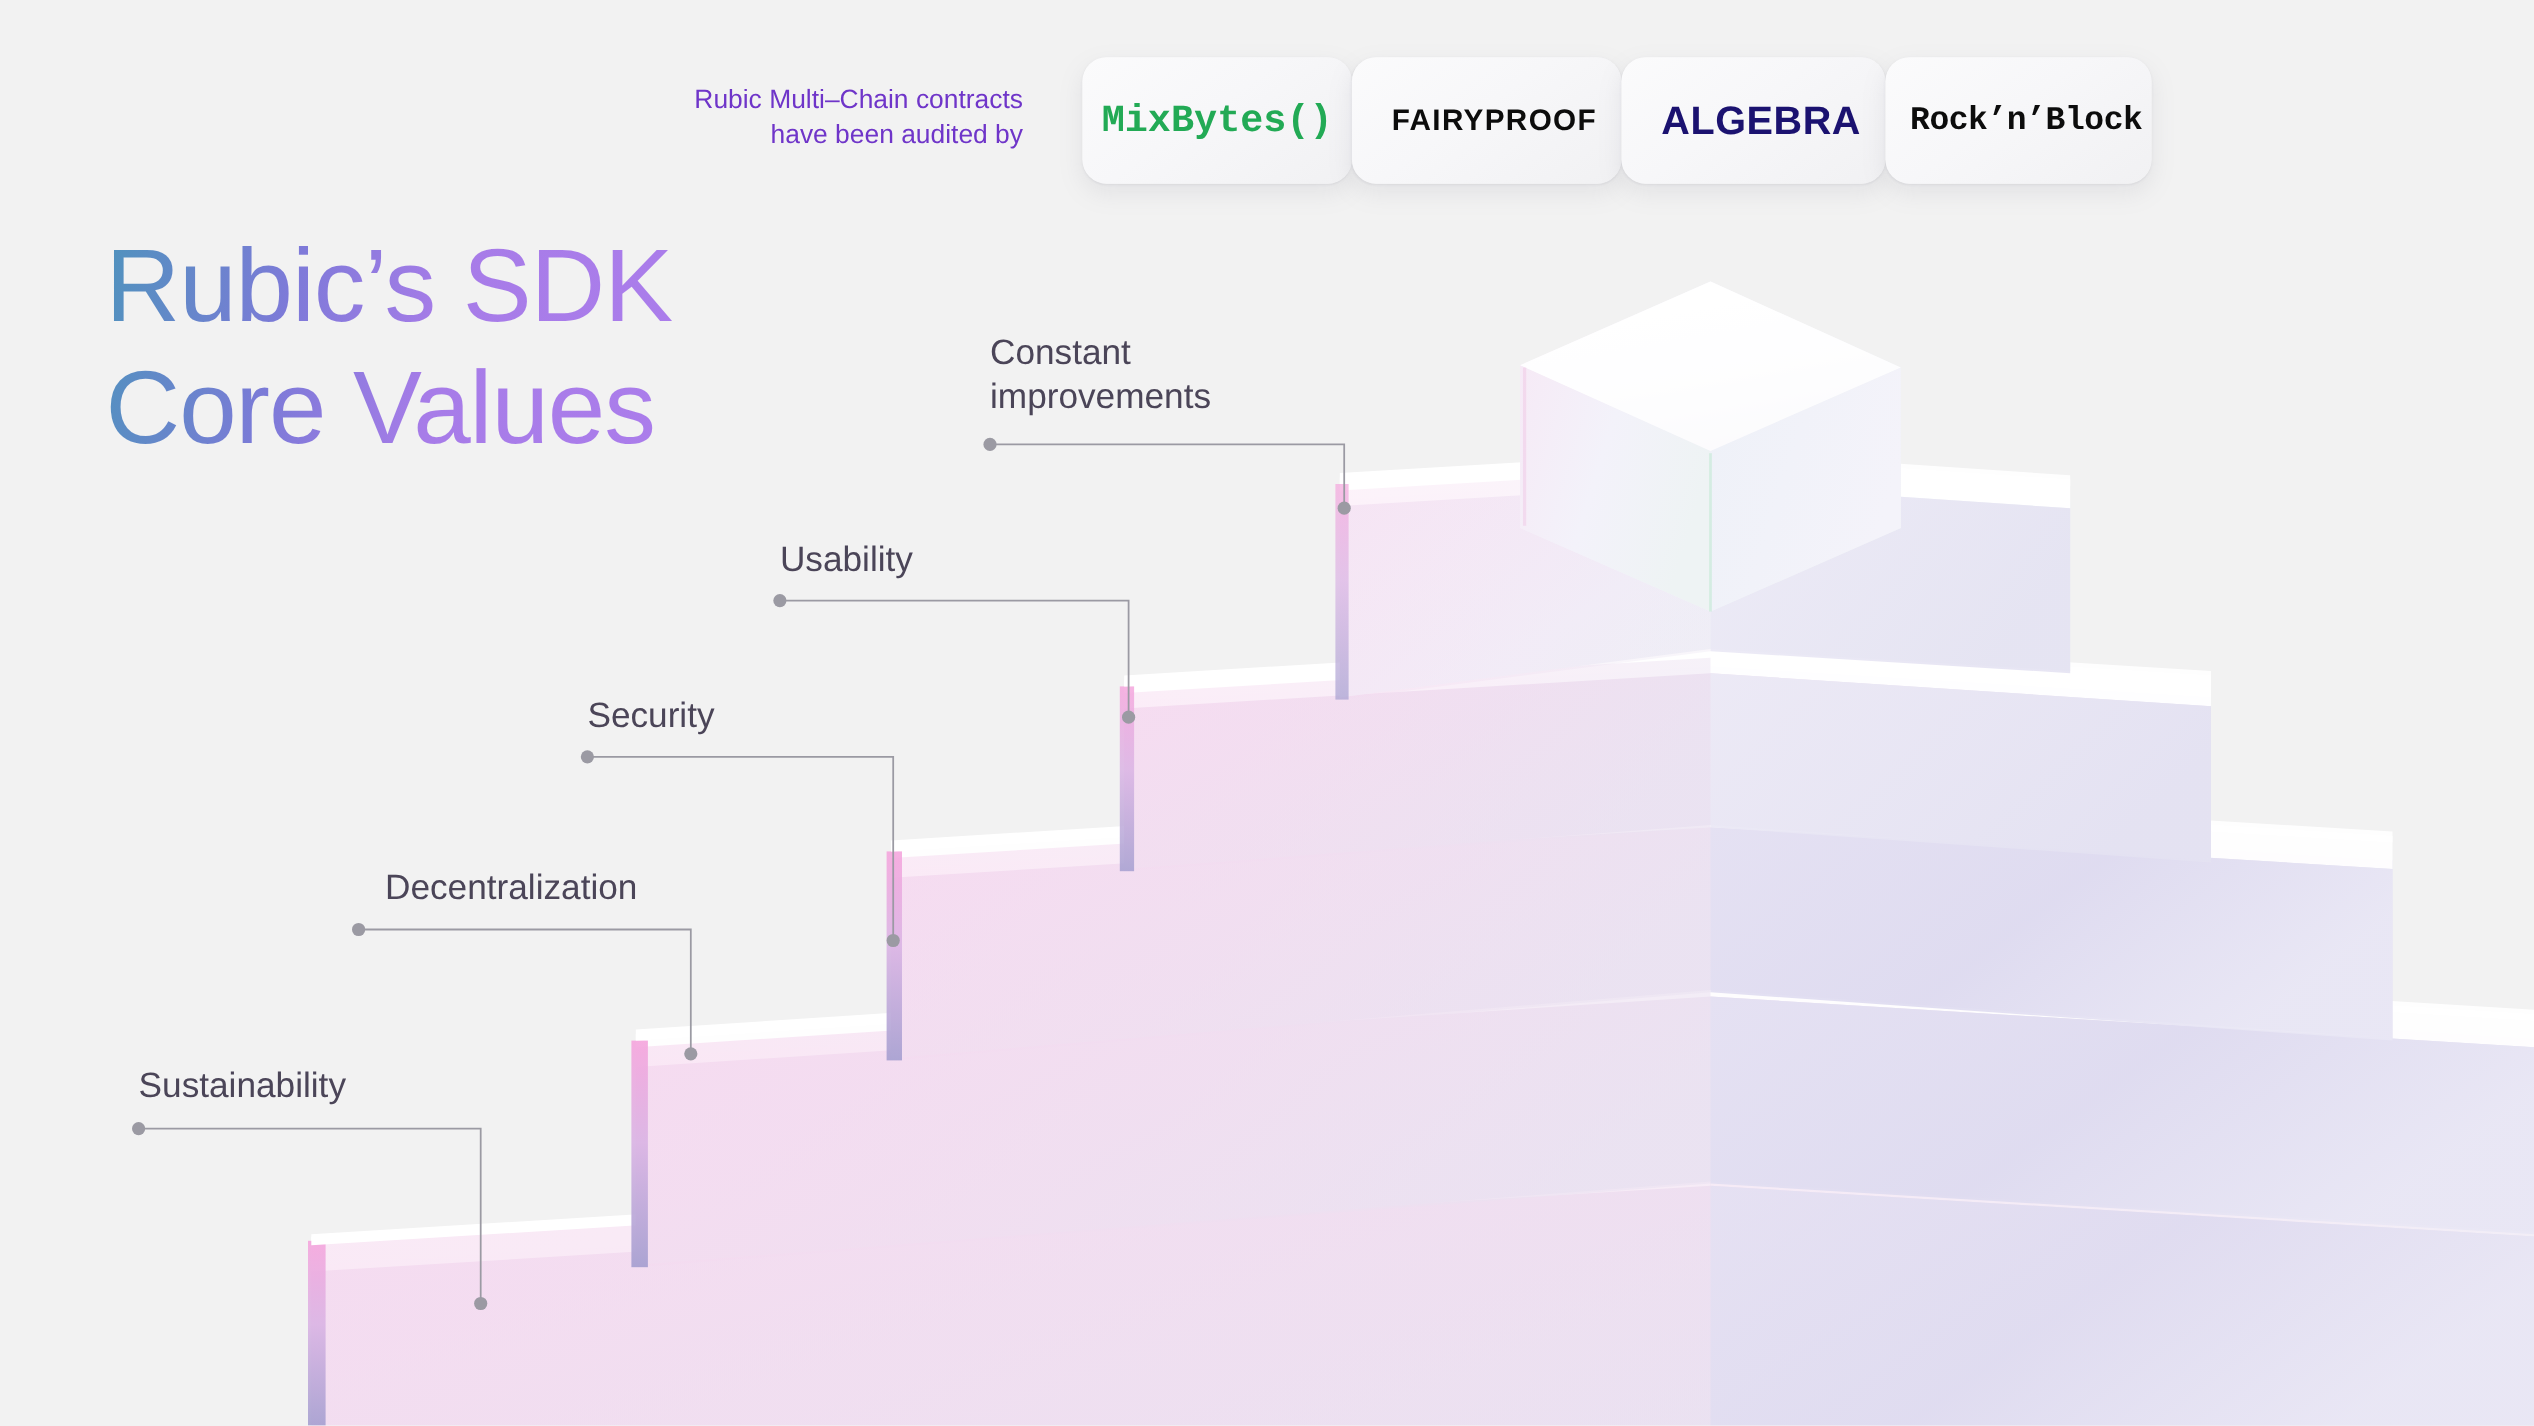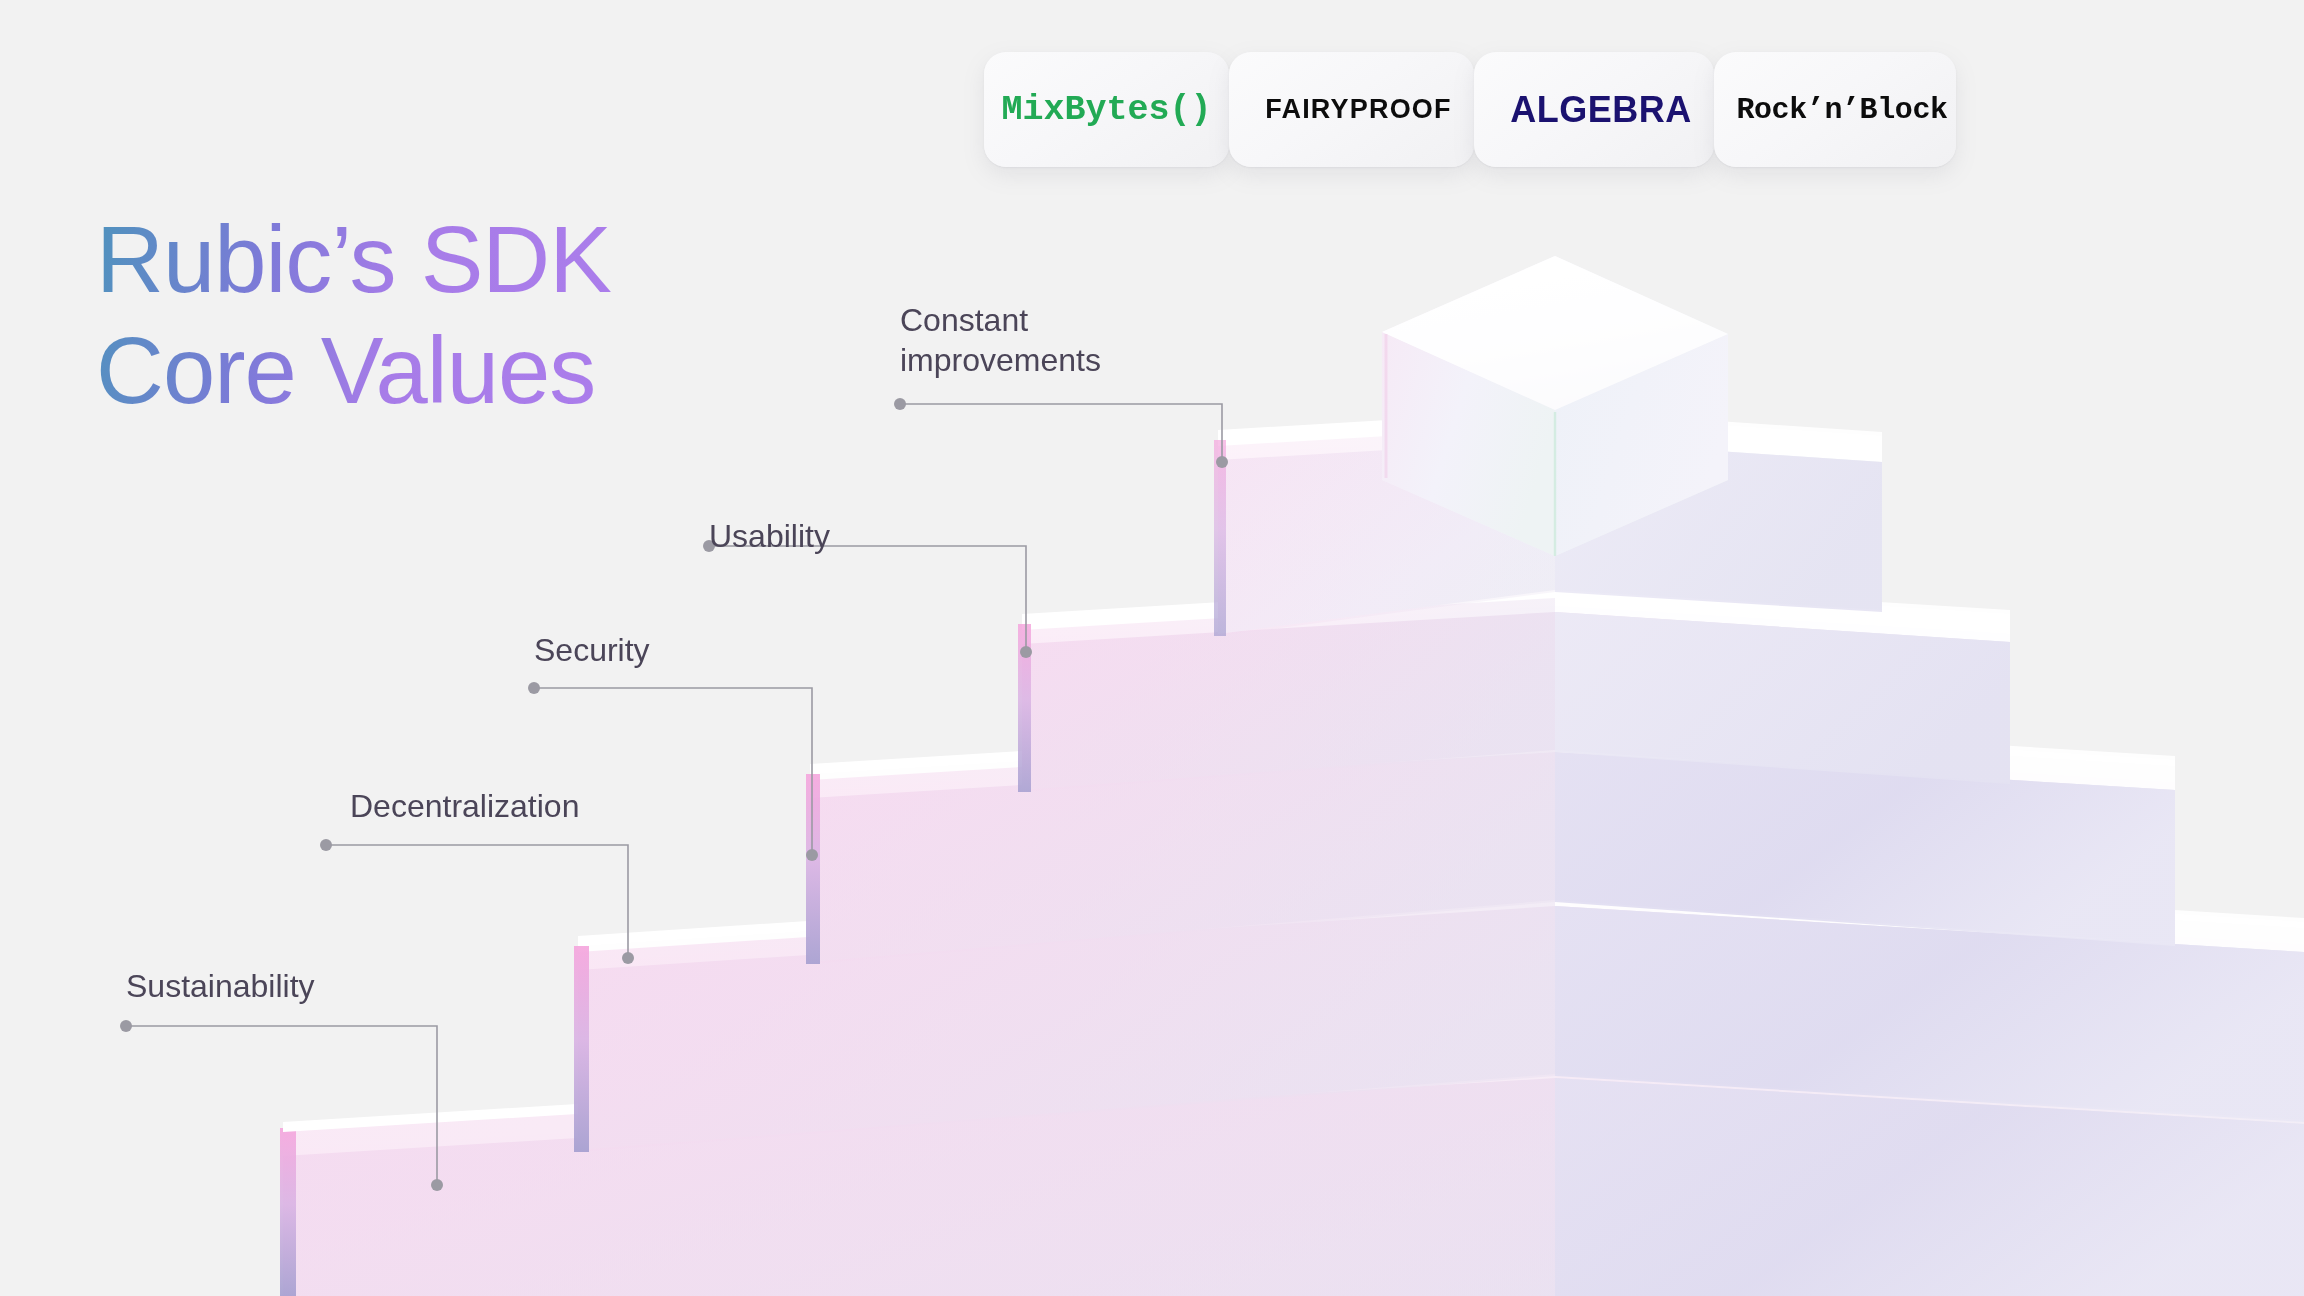--- a/index.html
+++ b/index.html
@@ -200,20 +200,23 @@
       <circle cx="326" cy="845" r="6" stroke="none"></circle>
       <circle cx="628" cy="958" r="6" stroke="none"></circle>
 
       <path d="M126,1026 H437 V1185" fill="none"></path>
       <circle cx="126" cy="1026" r="6" stroke="none"></circle>
       <circle cx="437" cy="1185" r="6" stroke="none"></circle>
     </g>
   </svg>
 
 
+  <div class="audit-note">Rubic Multi–Chain
+contracts have been
+audited by</div>
 
   <div class="badges">
 
     <div class="badge badge-mixbytes">
       <span class="mixbytes-text">MixBytes()</span>
     </div>
 
 
     <div class="badge badge-fairyproof">
       <svg width="44" height="48" viewBox="0 0 44 48">
@@ -239,18 +242,18 @@
       </svg>
       <span class="rocknblock-text">Rock’n’Block</span>
     </div>
   </div>
 
   <h1 class="page-title">Rubic’s SDK
 Core Values</h1>
 
   <div class="callout-label" style="left:900px; top:300px;">Constant
 improvements</div>
-  <div class="callout-label" style="left:709px; top:516px;text-align:center;">Usability</div>
+  <div class="callout-label" style="left:709px; top:488px;text-align:center;">Usability</div>
   <div class="callout-label" style="left:534px; top:630px;">Security</div>
   <div class="callout-label" style="left:326px; top:786px;margin-left:24px;">Decentralization</div>
   <div class="callout-label" style="left:126px; top:966px;">Sustainability</div>
 
 </div>
 
 </body></html>

